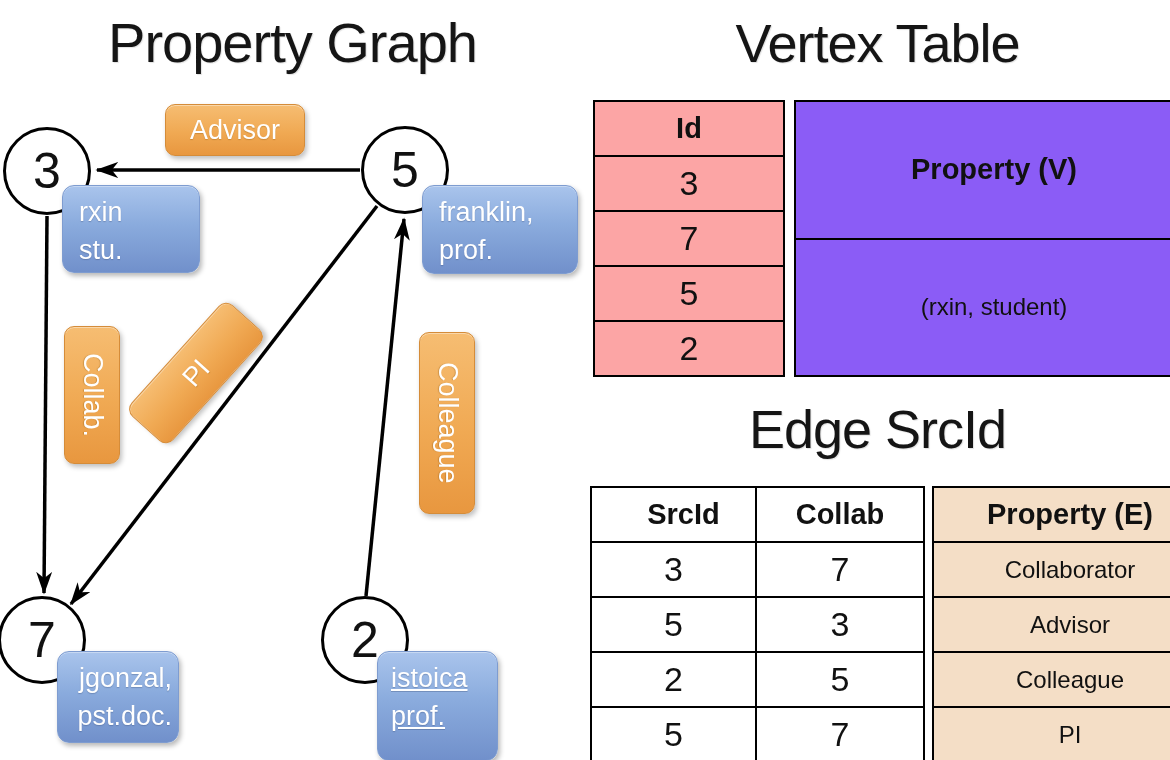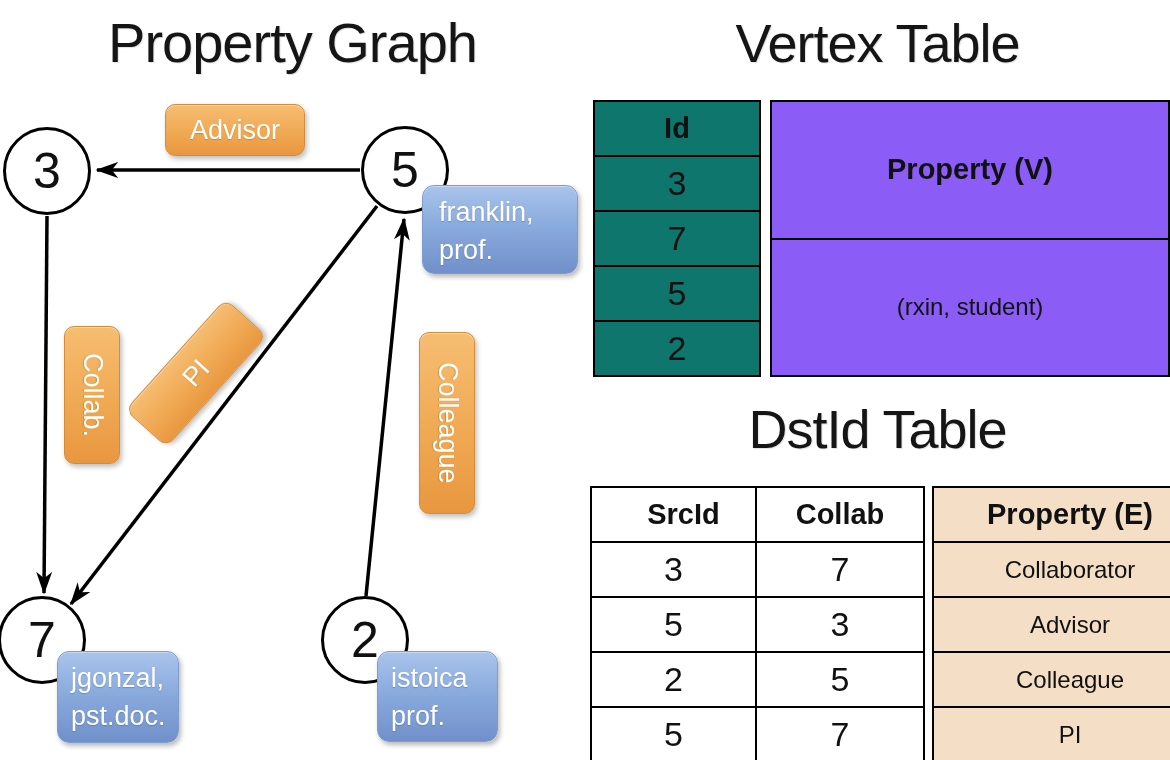--- a/index.html
+++ b/index.html
@@ -34,22 +34,22 @@
   .vbox{
     position:absolute;border-radius:12px;box-sizing:border-box;
     background:linear-gradient(180deg,#a9c4ec 0%,#8aabdd 45%,#7190cb 100%);
     border:1px solid #7e9cd0;
     box-shadow:2px 3px 5px rgba(0,0,0,0.28), inset 0 1px 0 rgba(255,255,255,0.35);
     color:#fff;font-size:27px;line-height:1.4;padding:8px 6px 6px 16px;
     text-shadow:0 1px 1px rgba(60,80,120,0.35);
   }
   #box-rxin{left:62px;top:185px;width:138px;height:88px;}
   #box-franklin{left:422px;top:185px;width:156px;height:89px;}
-  #box-jgonzal{left:57px;top:651px;width:122px;height:92px;padding-left:13px;}
-  #box-istoica{left:377px;top:651px;width:121px;height:91px;padding-left:13px;}
+  #box-jgonzal{left:57px;top:651px;width:122px;height:92px;padding-left:13px;text-align:right;}
+  #box-istoica{left:377px;top:651px;width:121px;height:110px;padding-left:13px;text-decoration:underline;}
   .vbox span{display:block;}
 
   .ebox{
     position:absolute;border-radius:10px;box-sizing:border-box;
     background:linear-gradient(180deg,#f6bd72 0%,#f0a953 55%,#e8973f 100%);
     border:1px solid #d58c39;
     box-shadow:2px 3px 5px rgba(0,0,0,0.25), inset 0 1px 0 rgba(255,255,255,0.4);
     color:#fff;font-size:27px;display:flex;align-items:center;justify-content:center;
     text-shadow:0 1px 1px rgba(140,90,20,0.35);
   }
@@ -63,37 +63,37 @@
   #vertex-wrap{left:593px;top:100px;gap:9px;}
   #edge-wrap{left:590px;top:486px;gap:7px;}
   table{border-collapse:collapse;border:2px solid #000;table-layout:fixed;}
   th,td{
     border:2px solid #000;height:53px;text-align:center;vertical-align:middle;
     padding:0 4px;overflow:hidden;white-space:nowrap;
   }
   th{font-size:29px;font-weight:bold;}
   td{font-size:34px;font-weight:300;}
   td.prop{font-size:24px;}
-  #vt-id{width:168px;background:#0f766e;}
+  #vt-id{width:192px;background:#fca5a5;}
   #vt-prop{width:400px;}
   #vt-prop th,#vt-prop td{background:#8b5cf6;}
   #et-ids{width:297px;background:#fff;}
   #et-ids .c-src{width:135px;padding-left:24px;}
   #et-ids .c-dst{width:158px;}
   #et-prop{width:276px;}
   #et-prop th,#et-prop td{background:#f4dec6;}
 </style>
 </head>
 <body>
 
 <div class="stage">
 
   <h1 class="big-title" id="graph-title">Property Graph</h1>
   <h1 class="big-title" id="vertex-title">Vertex Table</h1>
-  <h1 class="big-title" id="edge-title">DstId Table</h1>
+  <h1 class="big-title" id="edge-title">Edge SrcId</h1>
 
   <div class="graph-panel">
 
     <svg class="edges-svg" viewBox="0 0 585 760">
       <defs>
         <marker id="arrow" viewBox="0 0 10 7" refX="9.3" refY="3.5" markerWidth="6.5" markerHeight="4.55" orient="auto-start-reverse">
           <path d="M0,0 L10,3.5 L0,7 L2.8,3.5 Z" fill="#000"></path>
         </marker>
       </defs>
       <line x1="360" y1="170" x2="97" y2="170" stroke="#000" stroke-width="3.5" marker-end="url(#arrow)"></line>
@@ -108,20 +108,24 @@
     <div class="gnode" id="node-5">
       <span>5</span>
     </div>
     <div class="gnode" id="node-7">
       <span>7</span>
     </div>
     <div class="gnode" id="node-2">
       <span>2</span>
     </div>
 
+    <div class="vbox" id="box-rxin">
+      <span>rxin</span>
+      <span>stu.</span>
+    </div>
     <div class="vbox" id="box-franklin">
       <span>franklin,</span>
       <span>prof.</span>
     </div>
     <div class="vbox" id="box-jgonzal">
       <span>jgonzal,</span>
       <span>pst.doc.</span>
     </div>
     <div class="vbox" id="box-istoica">
       <span>istoica</span>

